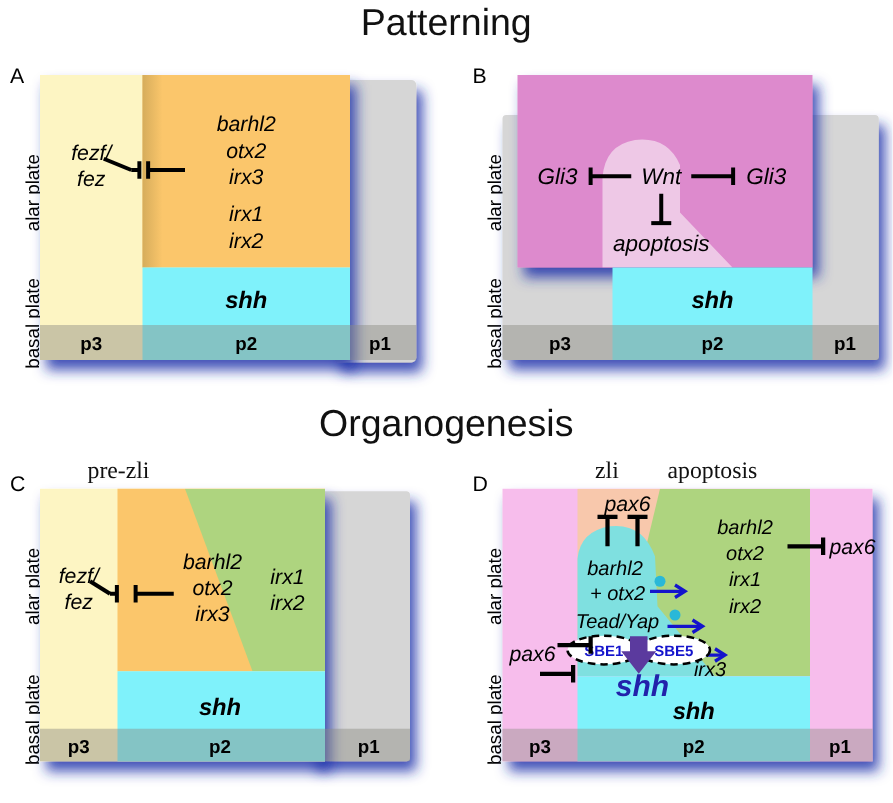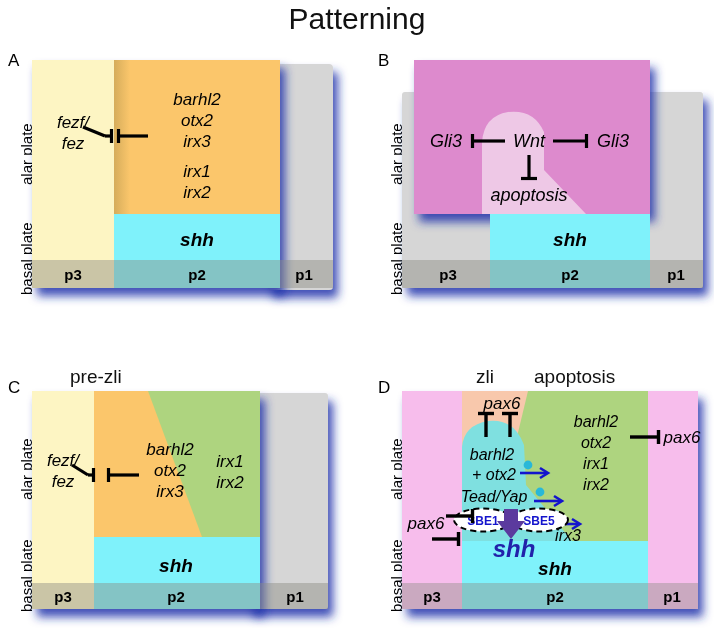--- a/index.html
+++ b/index.html
@@ -20,35 +20,36 @@
 
   .panel-letter{
     position:absolute;font-size:17px;color:#000;font-weight:400;
   }
   .axis-label{
     position:absolute;font-size:15px;color:#000;
     transform:rotate(-90deg);transform-origin:left top;
     white-space:nowrap;
   }
   .panel-caption{
-    position:absolute;font-size:19px;color:#111;white-space:nowrap;
+    position:absolute;font-size:19px;color:#111;white-space:nowrap;font-family:Liberation Serif, serif;
   }
 
   .diagram{
     position:absolute;overflow:visible;
   }
   .diagram svg{display:block;overflow:visible;}
 </style>
 </head>
 <body>
 
 <div class="root">
 
   <div class="section-title" id="title-patterning">Patterning</div>
 
+  <div class="section-title" id="title-organogenesis">Organogenesis</div>
 
   <div class="panel-letter" style="left:8px;top:51px;">A</div>
   <div class="axis-label" style="left:18px;top:185px;">alar plate</div>
   <div class="axis-label" style="left:18px;top:295px;">basal plate</div>
 
   <div class="diagram" id="diagram-a" style="left:30px;top:58px;width:312px;height:238px;">
     <svg width="312" height="238" viewBox="0 0 312 238">
       <defs>
         <filter id="shadA" x="-25%" y="-25%" width="160%" height="170%">
           <feDropShadow dx="5" dy="8" stdDeviation="5" flood-color="#2233aa" flood-opacity="0.85"></feDropShadow>

